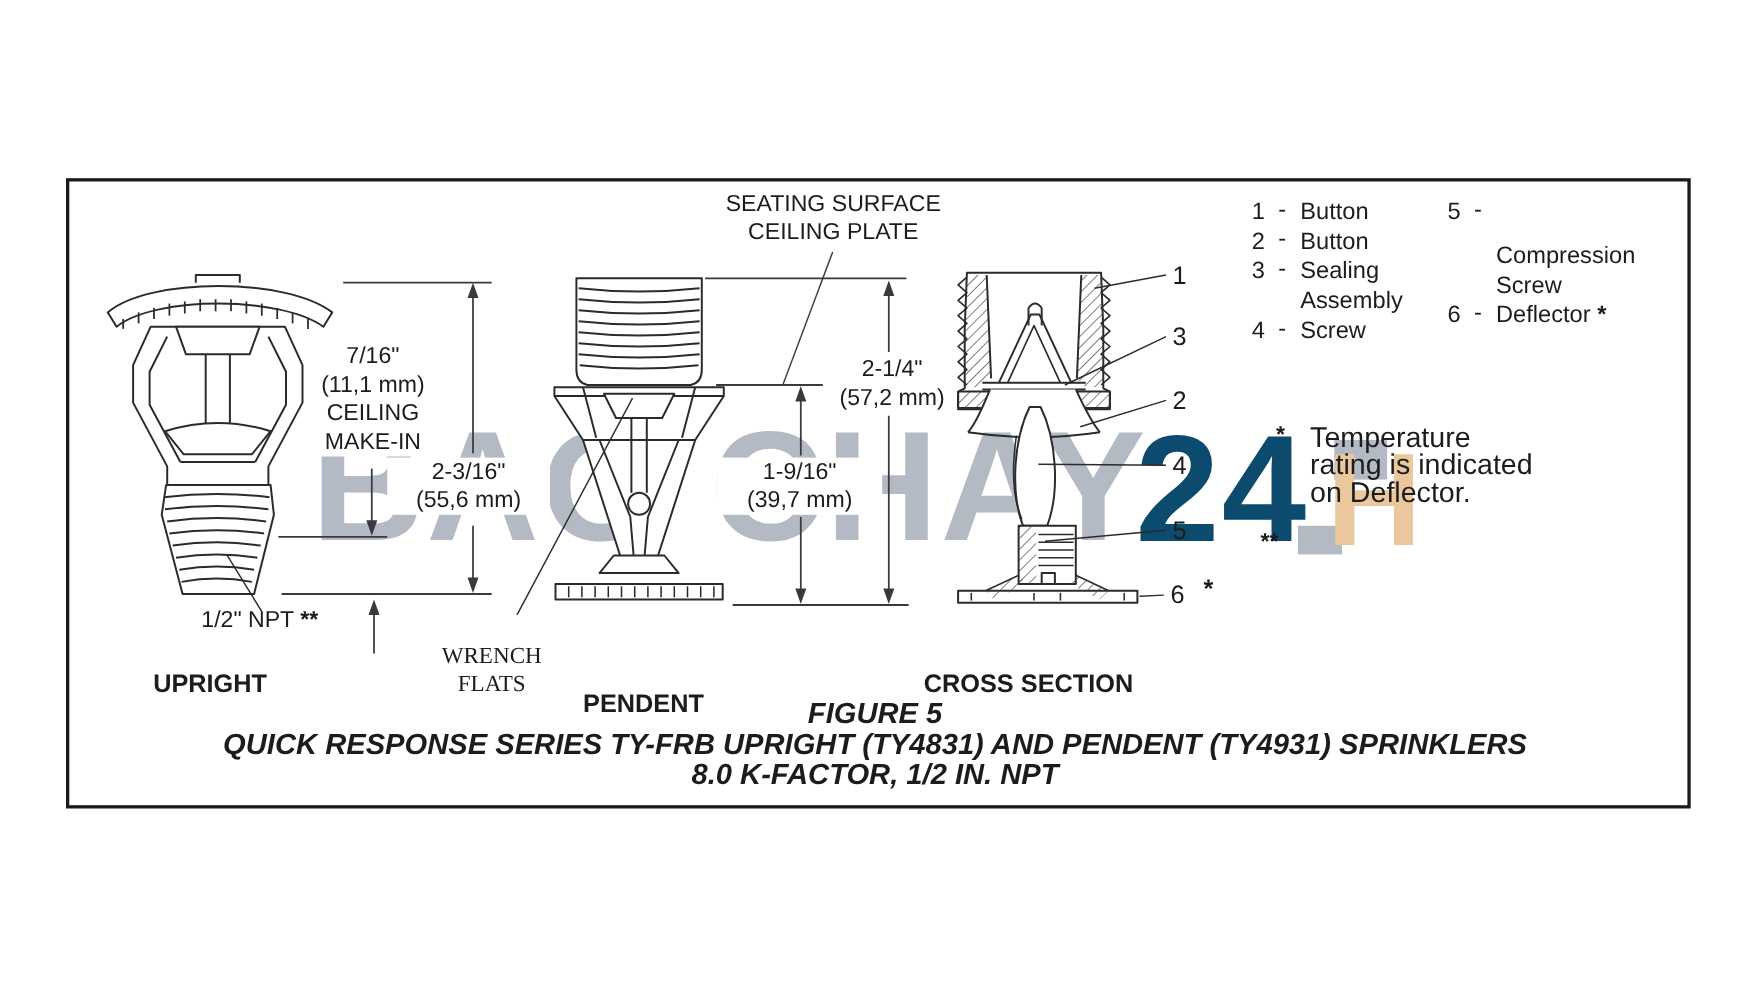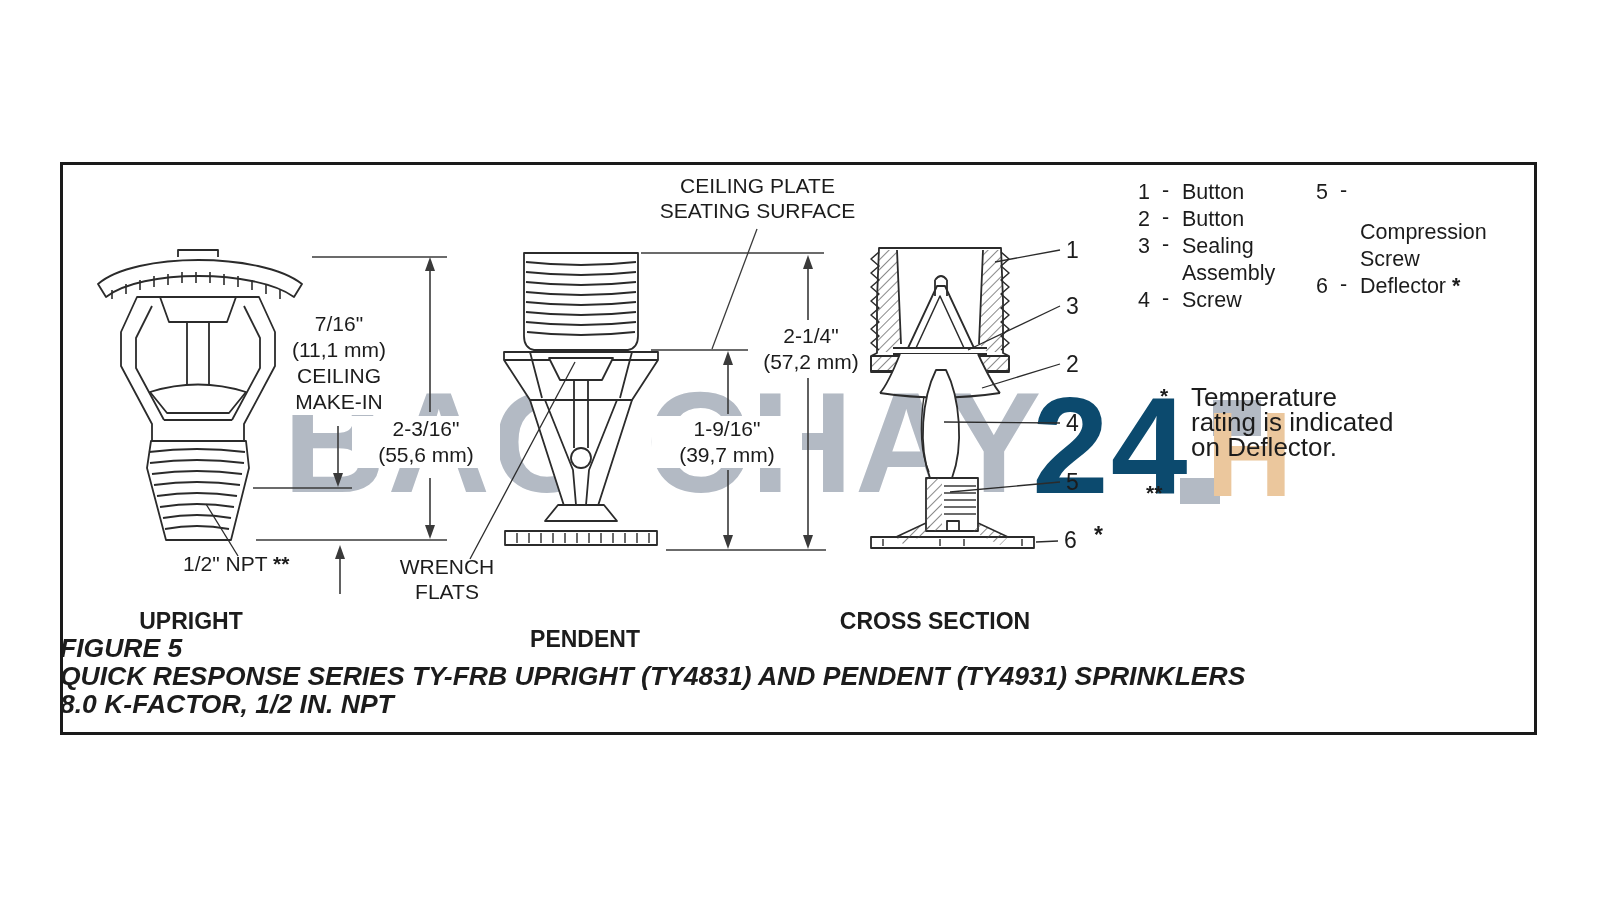--- a/index.html
+++ b/index.html
@@ -22,39 +22,39 @@
   .lnum{width:24px;flex:none;}
   .ldash{width:20px;flex:none;text-align:left;position:relative;top:-2px;}
   .ltext{flex:none;}
   .lw1{width:118px;}
   .lw2{width:150px;margin-top:40px;}
   .bstar{font-weight:bold;}
   
   .note-marker{position:absolute;font-size:21px;font-weight:bold;}
   .note-text{position:absolute;font-size:26px;line-height:25px;}
   
-  .fig-title{position:absolute;left:60px;width:1471px;text-align:left;font-size:26.5px;line-height:28px;font-weight:bold;font-style:italic;}
+  .fig-title{position:absolute;left:60px;width:1471px;text-align:center;font-size:26.5px;line-height:28px;font-weight:bold;font-style:italic;}
   svg.lineart{position:absolute;left:0;top:0;pointer-events:none;}
 </style>
 </head>
 <body>
 
 <div class="canvas">
 
   <div class="wm" style="left: 283px; top: 372px; font-size: 142px; color: rgb(179, 186, 196);">BAO CHAY</div>
   <div class="wm" style="left: 1032px; top: 376px; font-size: 138px; color: #0c4a6e;">24</div>
   <div class="wm-patch" style="left: 1213px; top: 400px; width: 48px; height: 36px; background-color: rgb(179, 186, 196);"></div>
   <div class="wm-patch" style="left: 1180px; top: 478px; width: 40px; height: 26px; background-color: rgb(179, 186, 196);"></div>
   <div class="wm" style="left: 1206px; top: 394px; font-size: 120px; color: rgb(235, 199, 157);">H</div>
 
   <div class="figure-border"></div>
 
   <div class="lbl center" style="left:640px;top:173px;width:235px;line-height:25px;">
+    <div>SEATING SURFACE</div>
     <div>CEILING PLATE</div>
-    <div>SEATING SURFACE</div>
   </div>
 
   <div class="lbl center whitebg" style="left:266px;top:311px;width:146px;">
     <div>7/16"</div>
     <div>(11,1 mm)</div>
     <div>CEILING</div>
     <div>MAKE-IN</div>
   </div>
 
   <div class="lbl center whitebg" style="left:352px;top:416px;width:148px;">
@@ -70,21 +70,21 @@
   <div class="lbl center whitebg" style="left:652px;top:416px;width:150px;">
     <div>1-9/16"</div>
     <div>(39,7 mm)</div>
   </div>
 
   <div class="lbl" style="left:183px;top:551px;white-space:nowrap;">
     <span>1/2" NPT</span>
     <span class="bstar">**</span>
   </div>
 
-  <div class="lbl center" style="left:377px;top:554px;width:140px;line-height:25px;">
+  <div class="lbl center" style="left:377px;top:584px;width:140px;line-height:25px;font-family:Liberation Serif, serif;">
     <div>WRENCH</div>
     <div>FLATS</div>
   </div>
 
   <div class="viewlabel" style="left:111px;top:608px;width:160px;">UPRIGHT</div>
   <div class="viewlabel" style="left:500px;top:614px;width:170px;margin-top:12px;">PENDENT</div>
   <div class="viewlabel" style="left:830px;top:608px;width:210px;">CROSS SECTION</div>
 
   <div class="callout" style="left:1066px;top:238px;">1</div>
   <div class="callout" style="left:1066px;top:294px;">3</div>

